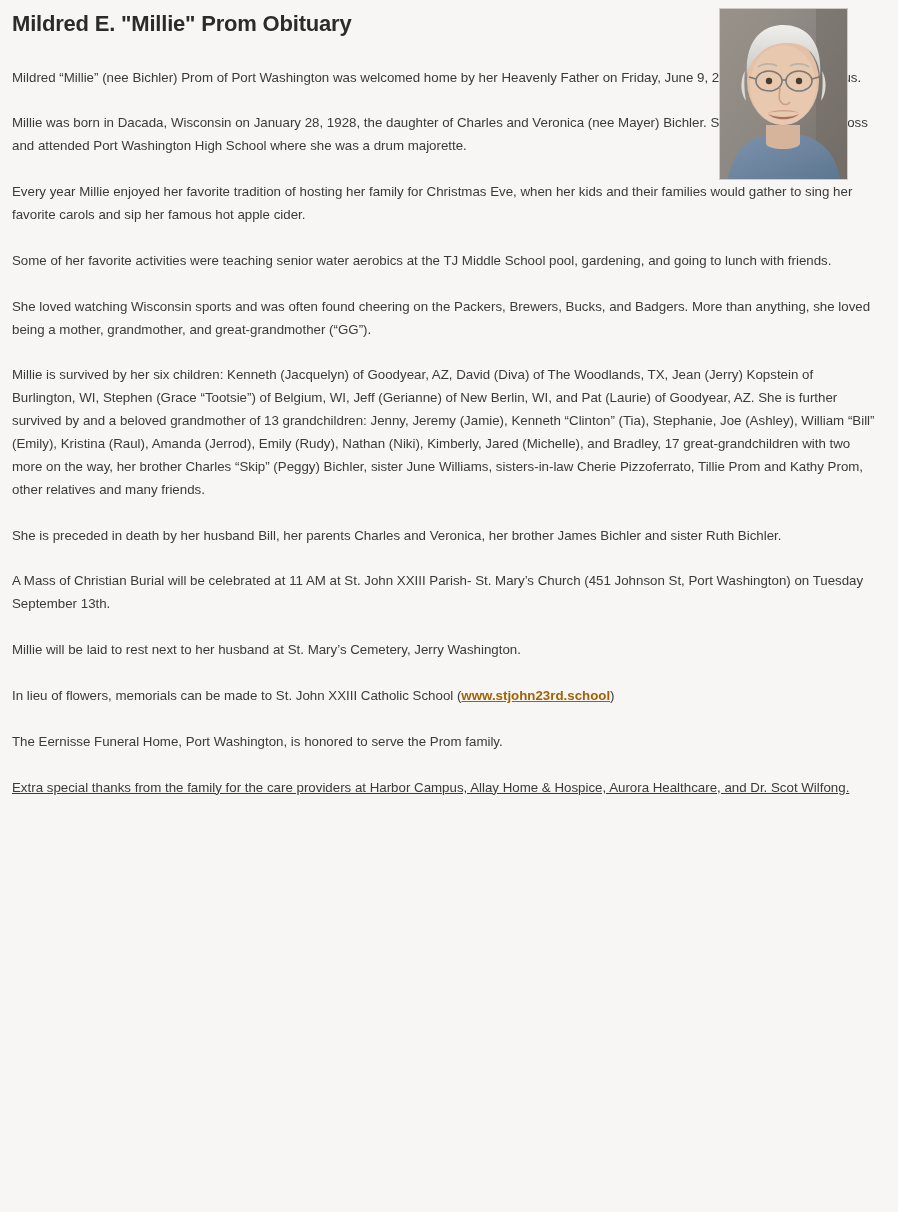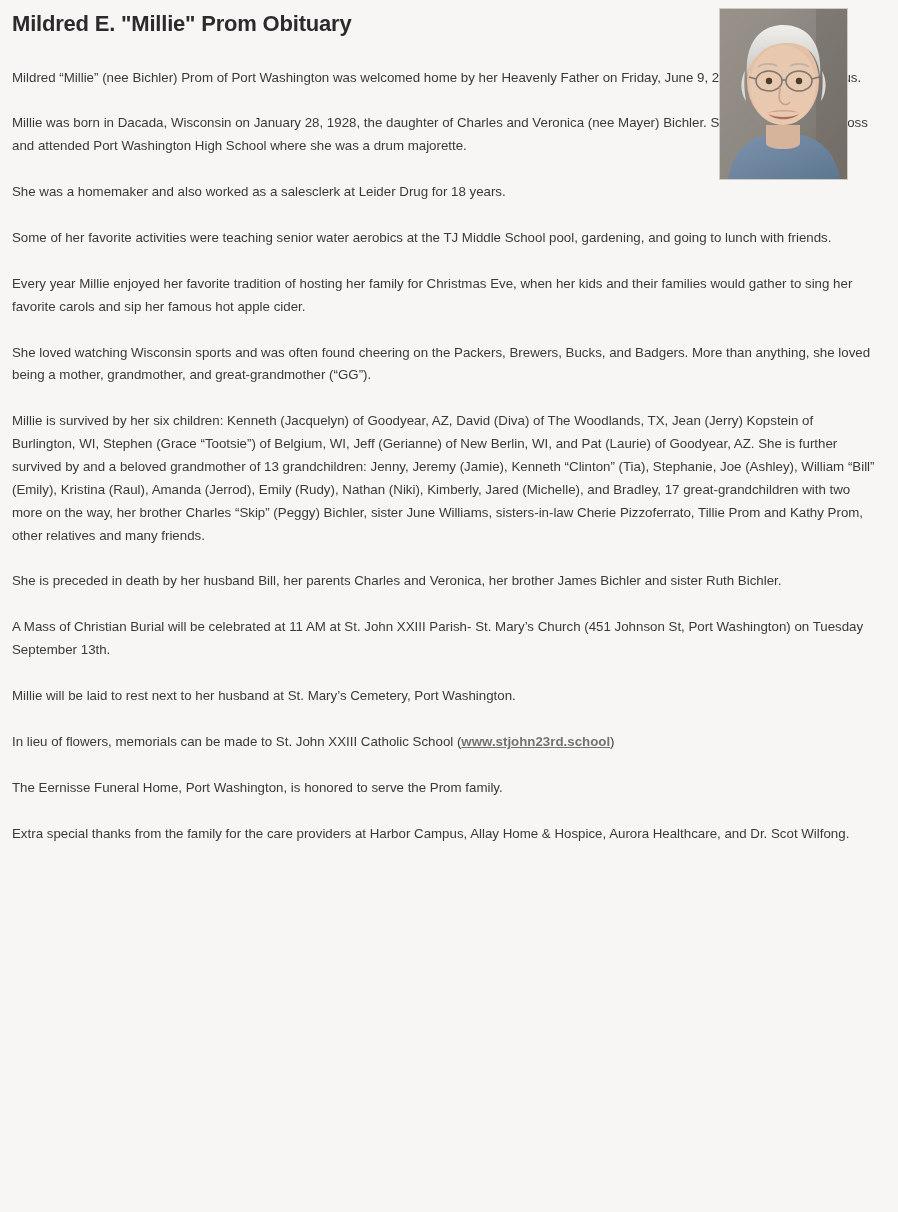--- a/index.html
+++ b/index.html
@@ -49,23 +49,24 @@
   }
   p.para {
     font-size: 13.3px;
     line-height: 1.72;
     color: #3a3a3a;
     margin: 0 0 23px 0;
     text-align: left;
   }
   p.para:last-child {
     margin-bottom: 0;
+    text-decoration: underline;
   }
   a.inline-link {
-    color: #737373;
+    color: #a16207;
     font-weight: bold;
     text-decoration: underline;
   }
 </style>
 </head>
 <body>
 
 <div class="page">
 
   <h1 class="title">Mildred E. "Millie" Prom Obituary</h1>
@@ -110,28 +111,27 @@
       <path d="M48 105 C55 112 72 112 79 105 C72 109 55 109 48 105 Z" fill="#a9705f"></path>
       <path d="M47 104 C56 100 71 100 80 104 C71 102 56 102 47 104 Z" fill="#cf9e8c"></path>
       <path d="M38 58 C43 54 52 54 57 57" stroke="#b9b2aa" stroke-width="1.6" fill="none"></path>
       <path d="M70 57 C75 54 84 54 89 58" stroke="#b9b2aa" stroke-width="1.6" fill="none"></path>
     </svg>
   </div>
 
   <div class="body-block">
     <p class="para">Mildred “Millie” (nee Bichler) Prom of Port Washington was welcomed home by her Heavenly Father on Friday, June 9, 2023, at Harbor Campus.</p>
     <p class="para">Millie was born in Dacada, Wisconsin on January 28, 1928, the daughter of Charles and Veronica (nee Mayer) Bichler. She grew up in Holy Cross and attended Port Washington High School where she was a drum majorette.</p>
-    <p class="para">She was a homemaker and also worked as a salesclerk at Leider Drug for 18 years.</p>
+    <p class="para">Every year Millie enjoyed her favorite tradition of hosting her family for Christmas Eve, when her kids and their families would gather to sing her favorite carols and sip her famous hot apple cider.</p>
     <p class="para">Some of her favorite activities were teaching senior water aerobics at the TJ Middle School pool, gardening, and going to lunch with friends.</p>
-    <p class="para">Every year Millie enjoyed her favorite tradition of hosting her family for Christmas Eve, when her kids and their families would gather to sing her favorite carols and sip her famous hot apple cider.</p>
     <p class="para">She loved watching Wisconsin sports and was often found cheering on the Packers, Brewers, Bucks, and Badgers. More than anything, she loved being a mother, grandmother, and great-grandmother (“GG”).</p>
     <p class="para">Millie is survived by her six children: Kenneth (Jacquelyn) of Goodyear, AZ, David (Diva) of The Woodlands, TX, Jean (Jerry) Kopstein of Burlington, WI, Stephen (Grace “Tootsie”) of Belgium, WI, Jeff (Gerianne) of New Berlin, WI, and Pat (Laurie) of Goodyear, AZ. She is further survived by and a beloved grandmother of 13 grandchildren: Jenny, Jeremy (Jamie), Kenneth “Clinton” (Tia), Stephanie, Joe (Ashley), William “Bill” (Emily), Kristina (Raul), Amanda (Jerrod), Emily (Rudy), Nathan (Niki), Kimberly, Jared (Michelle), and Bradley, 17 great-grandchildren with two more on the way, her brother Charles “Skip” (Peggy) Bichler, sister June Williams, sisters-in-law Cherie Pizzoferrato, Tillie Prom and Kathy Prom, other relatives and many friends.</p>
     <p class="para">She is preceded in death by her husband Bill, her parents Charles and Veronica, her brother James Bichler and sister Ruth Bichler.</p>
     <p class="para">A Mass of Christian Burial will be celebrated at 11 AM at St. John XXIII Parish- St. Mary’s Church (451 Johnson St, Port Washington) on Tuesday September 13th.</p>
-    <p class="para">Millie will be laid to rest next to her husband at St. Mary’s Cemetery, Port Washington.</p>
+    <p class="para">Millie will be laid to rest next to her husband at St. Mary’s Cemetery, Jerry Washington.</p>
 
     <p class="para"><span>In lieu of flowers, memorials can be made to St. John XXIII Catholic School (</span><a class="inline-link" href="#">www.stjohn23rd.school</a><span>)</span></p>
 
     <p class="para">The Eernisse Funeral Home, Port Washington, is honored to serve the Prom family.</p>
     <p class="para">Extra special thanks from the family for the care providers at Harbor Campus, Allay Home &amp; Hospice, Aurora Healthcare, and Dr. Scot Wilfong.</p>
   </div>
 
 </div>
 
 </body></html>

